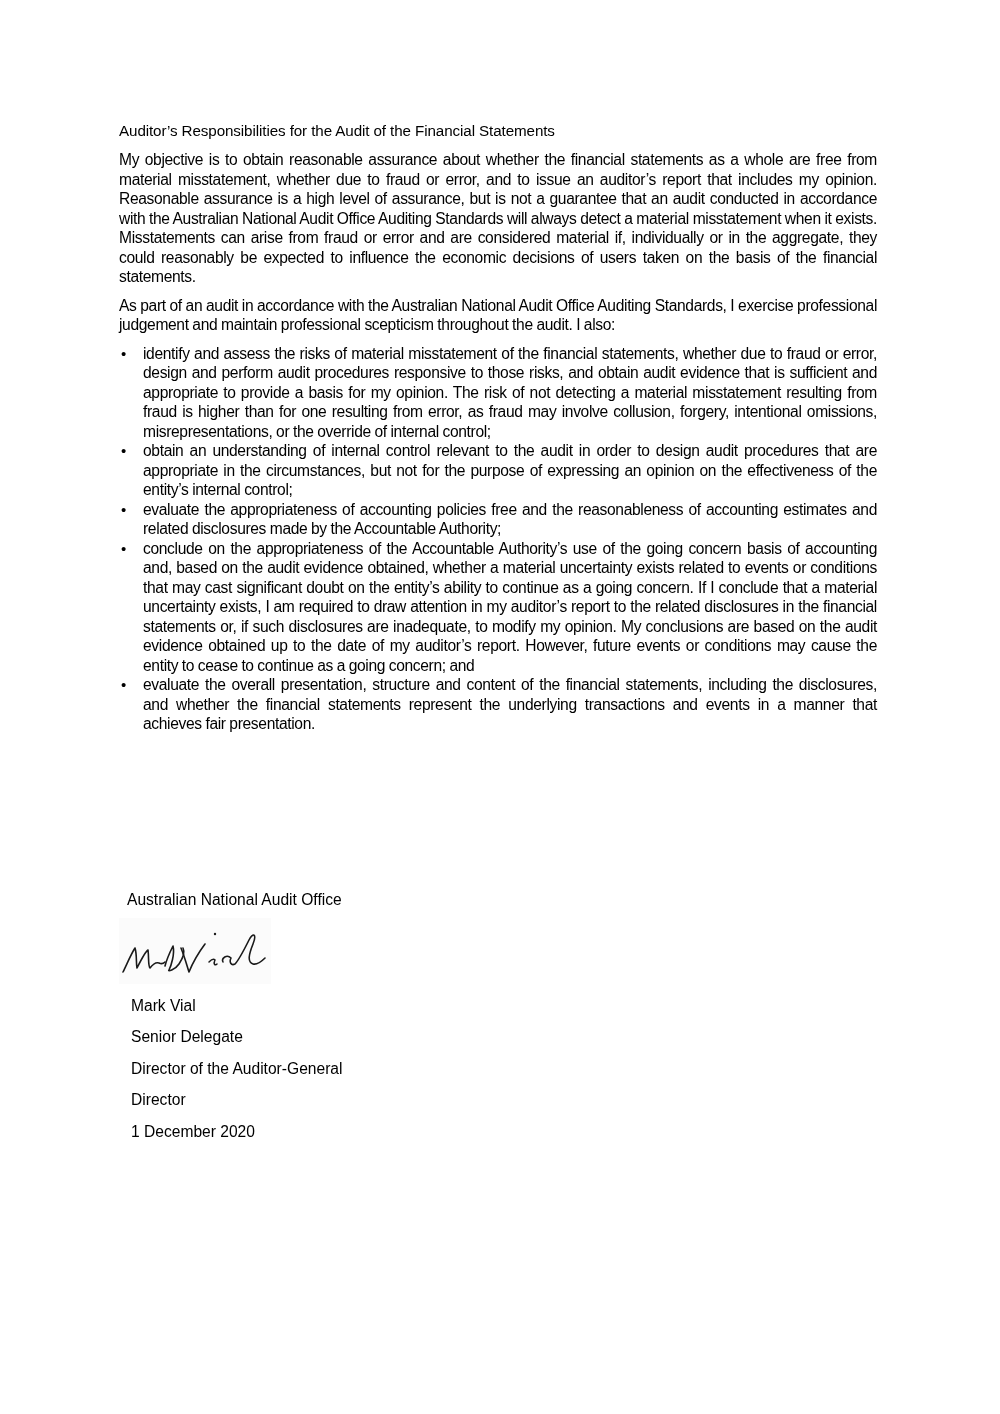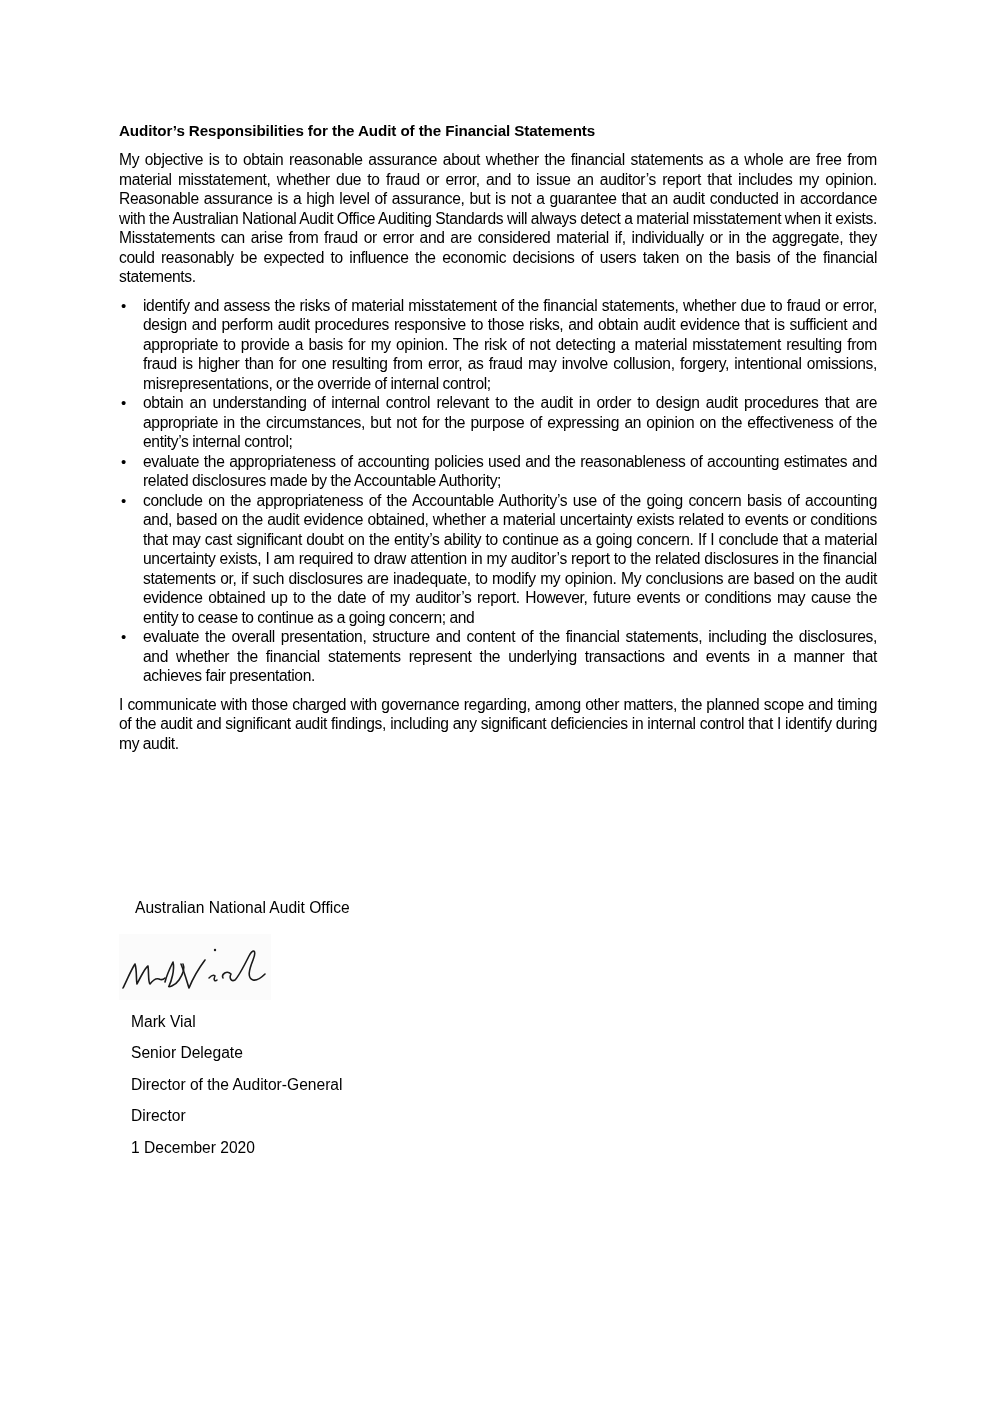--- a/index.html
+++ b/index.html
@@ -17,21 +17,21 @@
     }
     .page {
       position: absolute;
       left: 119px;
       top: 121px;
       width: 758px;
       font-size: 15.6px;
       line-height: 19.5px;
     }
     .heading {
-      font-weight: bold;
+      font-weight: normal;
       font-size: 15.2px;
       line-height: 19px;
       margin: 0 0 10px 0;
       letter-spacing: -0.1px;
     }
     .para {
       margin: 0 0 9px 0;
       text-align: justify;
       letter-spacing: -0.35px;
       word-spacing: -0.3px;
@@ -55,21 +55,21 @@
       font-size: 15px;
     }
     .sign-block {
       position: absolute;
       left: 119px;
       top: 882px;
       font-size: 15.6px;
       line-height: 19.5px;
     }
     .sign-org {
-      margin: 16px;
+      margin: 8px;
     }
     .signature {
       width: 152px;
       height: 66px;
       margin: 8px 0 6px 0;
       background: #fbfbfb;
     }
     .sign-line {
       margin: 12px;
     }
@@ -77,45 +77,45 @@
       margin-top: 10px;
     }
   </style>
 </head>
 <body>
 
 <div class="page">
   <h1 class="heading">Auditor’s Responsibilities for the Audit of the Financial Statements</h1>
 
   <p class="para">My objective is to obtain reasonable assurance about whether the financial statements as a whole are free from material misstatement, whether due to fraud or error, and to issue an auditor’s report that includes my opinion. Reasonable assurance is a high level of assurance, but is not a guarantee that an audit conducted in accordance with the Australian National Audit Office Auditing Standards will always detect a material misstatement when it exists. Misstatements can arise from fraud or error and are considered material if, individually or in the aggregate, they could reasonably be expected to influence the economic decisions of users taken on the basis of the financial statements.</p>
+  <p class="para">As part of an audit in accordance with the Australian National Audit Office Auditing Standards, I exercise professional judgement and maintain professional scepticism throughout the audit. I also:</p>
 
   <ul class="bullets">
     <li class="bullet-item">
       <span class="bullet-dot">•</span>
       <span>identify and assess the risks of material misstatement of the financial statements, whether due to fraud or error, design and perform audit procedures responsive to those risks, and obtain audit evidence that is sufficient and appropriate to provide a basis for my opinion. The risk of not detecting a material misstatement resulting from fraud is higher than for one resulting from error, as fraud may involve collusion, forgery, intentional omissions, misrepresentations, or the override of internal control;</span>
     </li>
     <li class="bullet-item">
       <span class="bullet-dot">•</span>
       <span>obtain an understanding of internal control relevant to the audit in order to design audit procedures that are appropriate in the circumstances, but not for the purpose of expressing an opinion on the effectiveness of the entity’s internal control;</span>
     </li>
     <li class="bullet-item">
       <span class="bullet-dot">•</span>
-      <span>evaluate the appropriateness of accounting policies used and the reasonableness of accounting estimates and related disclosures made by the Accountable Authority;</span>
+      <span>evaluate the appropriateness of accounting policies free and the reasonableness of accounting estimates and related disclosures made by the Accountable Authority;</span>
     </li>
     <li class="bullet-item">
       <span class="bullet-dot">•</span>
       <span>conclude on the appropriateness of the Accountable Authority’s use of the going concern basis of accounting and, based on the audit evidence obtained, whether a material uncertainty exists related to events or conditions that may cast significant doubt on the entity’s ability to continue as a going concern. If I conclude that a material uncertainty exists, I am required to draw attention in my auditor’s report to the related disclosures in the financial statements or, if such disclosures are inadequate, to modify my opinion. My conclusions are based on the audit evidence obtained up to the date of my auditor’s report. However, future events or conditions may cause the entity to cease to continue as a going concern; and</span>
     </li>
     <li class="bullet-item">
       <span class="bullet-dot">•</span>
       <span>evaluate the overall presentation, structure and content of the financial statements, including the disclosures, and whether the financial statements represent the underlying transactions and events in a manner that achieves fair presentation.</span>
     </li>
   </ul>
 
-  <p class="para">I communicate with those charged with governance regarding, among other matters, the planned scope and timing of the audit and significant audit findings, including any significant deficiencies in internal control that I identify during my audit.</p>
 </div>
 
 <div class="sign-block">
   <p class="sign-org">Australian National Audit Office</p>
 
   <div class="signature" aria-label="handwritten signature">
     <svg width="152" height="66" viewBox="0 0 152 66">
       <path d="M4 54 C8 46, 12 36, 16 30 C18 36, 17 46, 18 50 C22 42, 26 34, 29 32 C30 40, 29 48, 31 50 C34 46, 37 44, 40 45 C42 46, 44 46, 46 44" fill="none" stroke="#1a1a1a" stroke-width="1.6" stroke-linecap="round" stroke-linejoin="round"></path>
       <path d="M46 48 C48 40, 52 32, 54 28 C56 36, 52 48, 50 52 C48 54, 56 52, 60 46 C64 40, 66 34, 64 30" fill="none" stroke="#1a1a1a" stroke-width="1.6" stroke-linecap="round" stroke-linejoin="round"></path>
       <path d="M62 30 C66 40, 68 48, 70 54 C74 44, 80 34, 86 26" fill="none" stroke="#1a1a1a" stroke-width="1.6" stroke-linecap="round" stroke-linejoin="round"></path>

